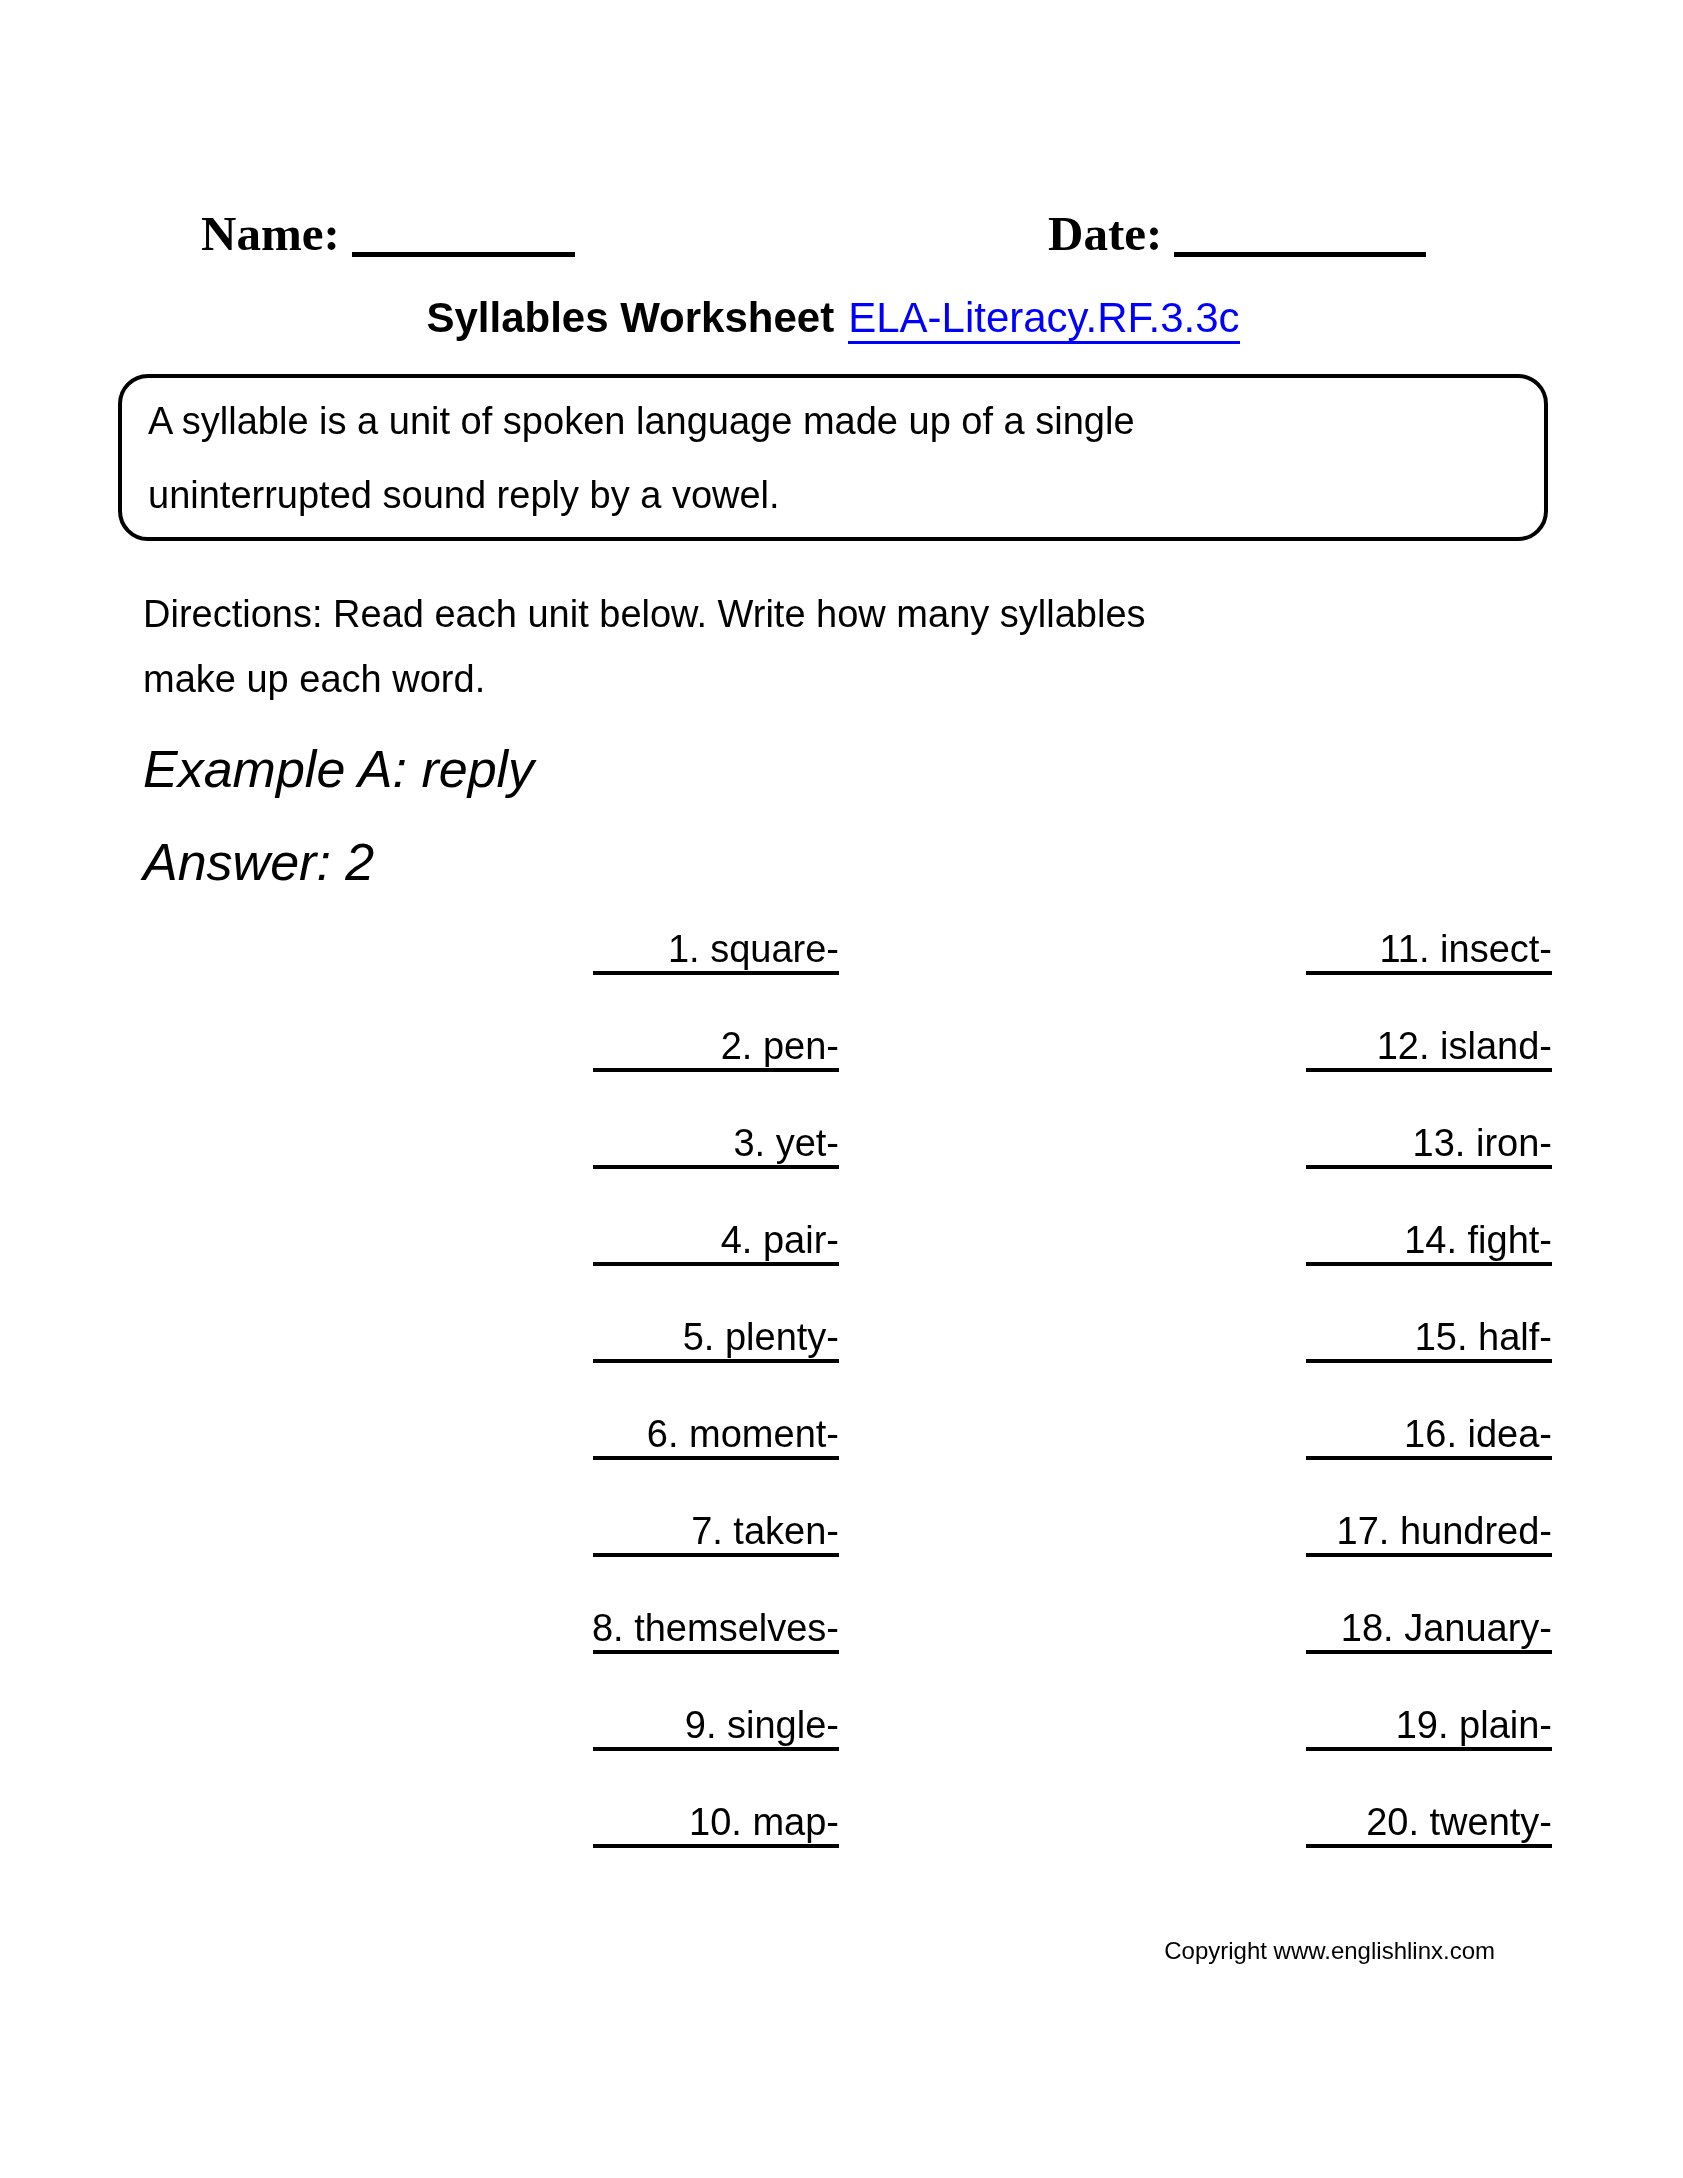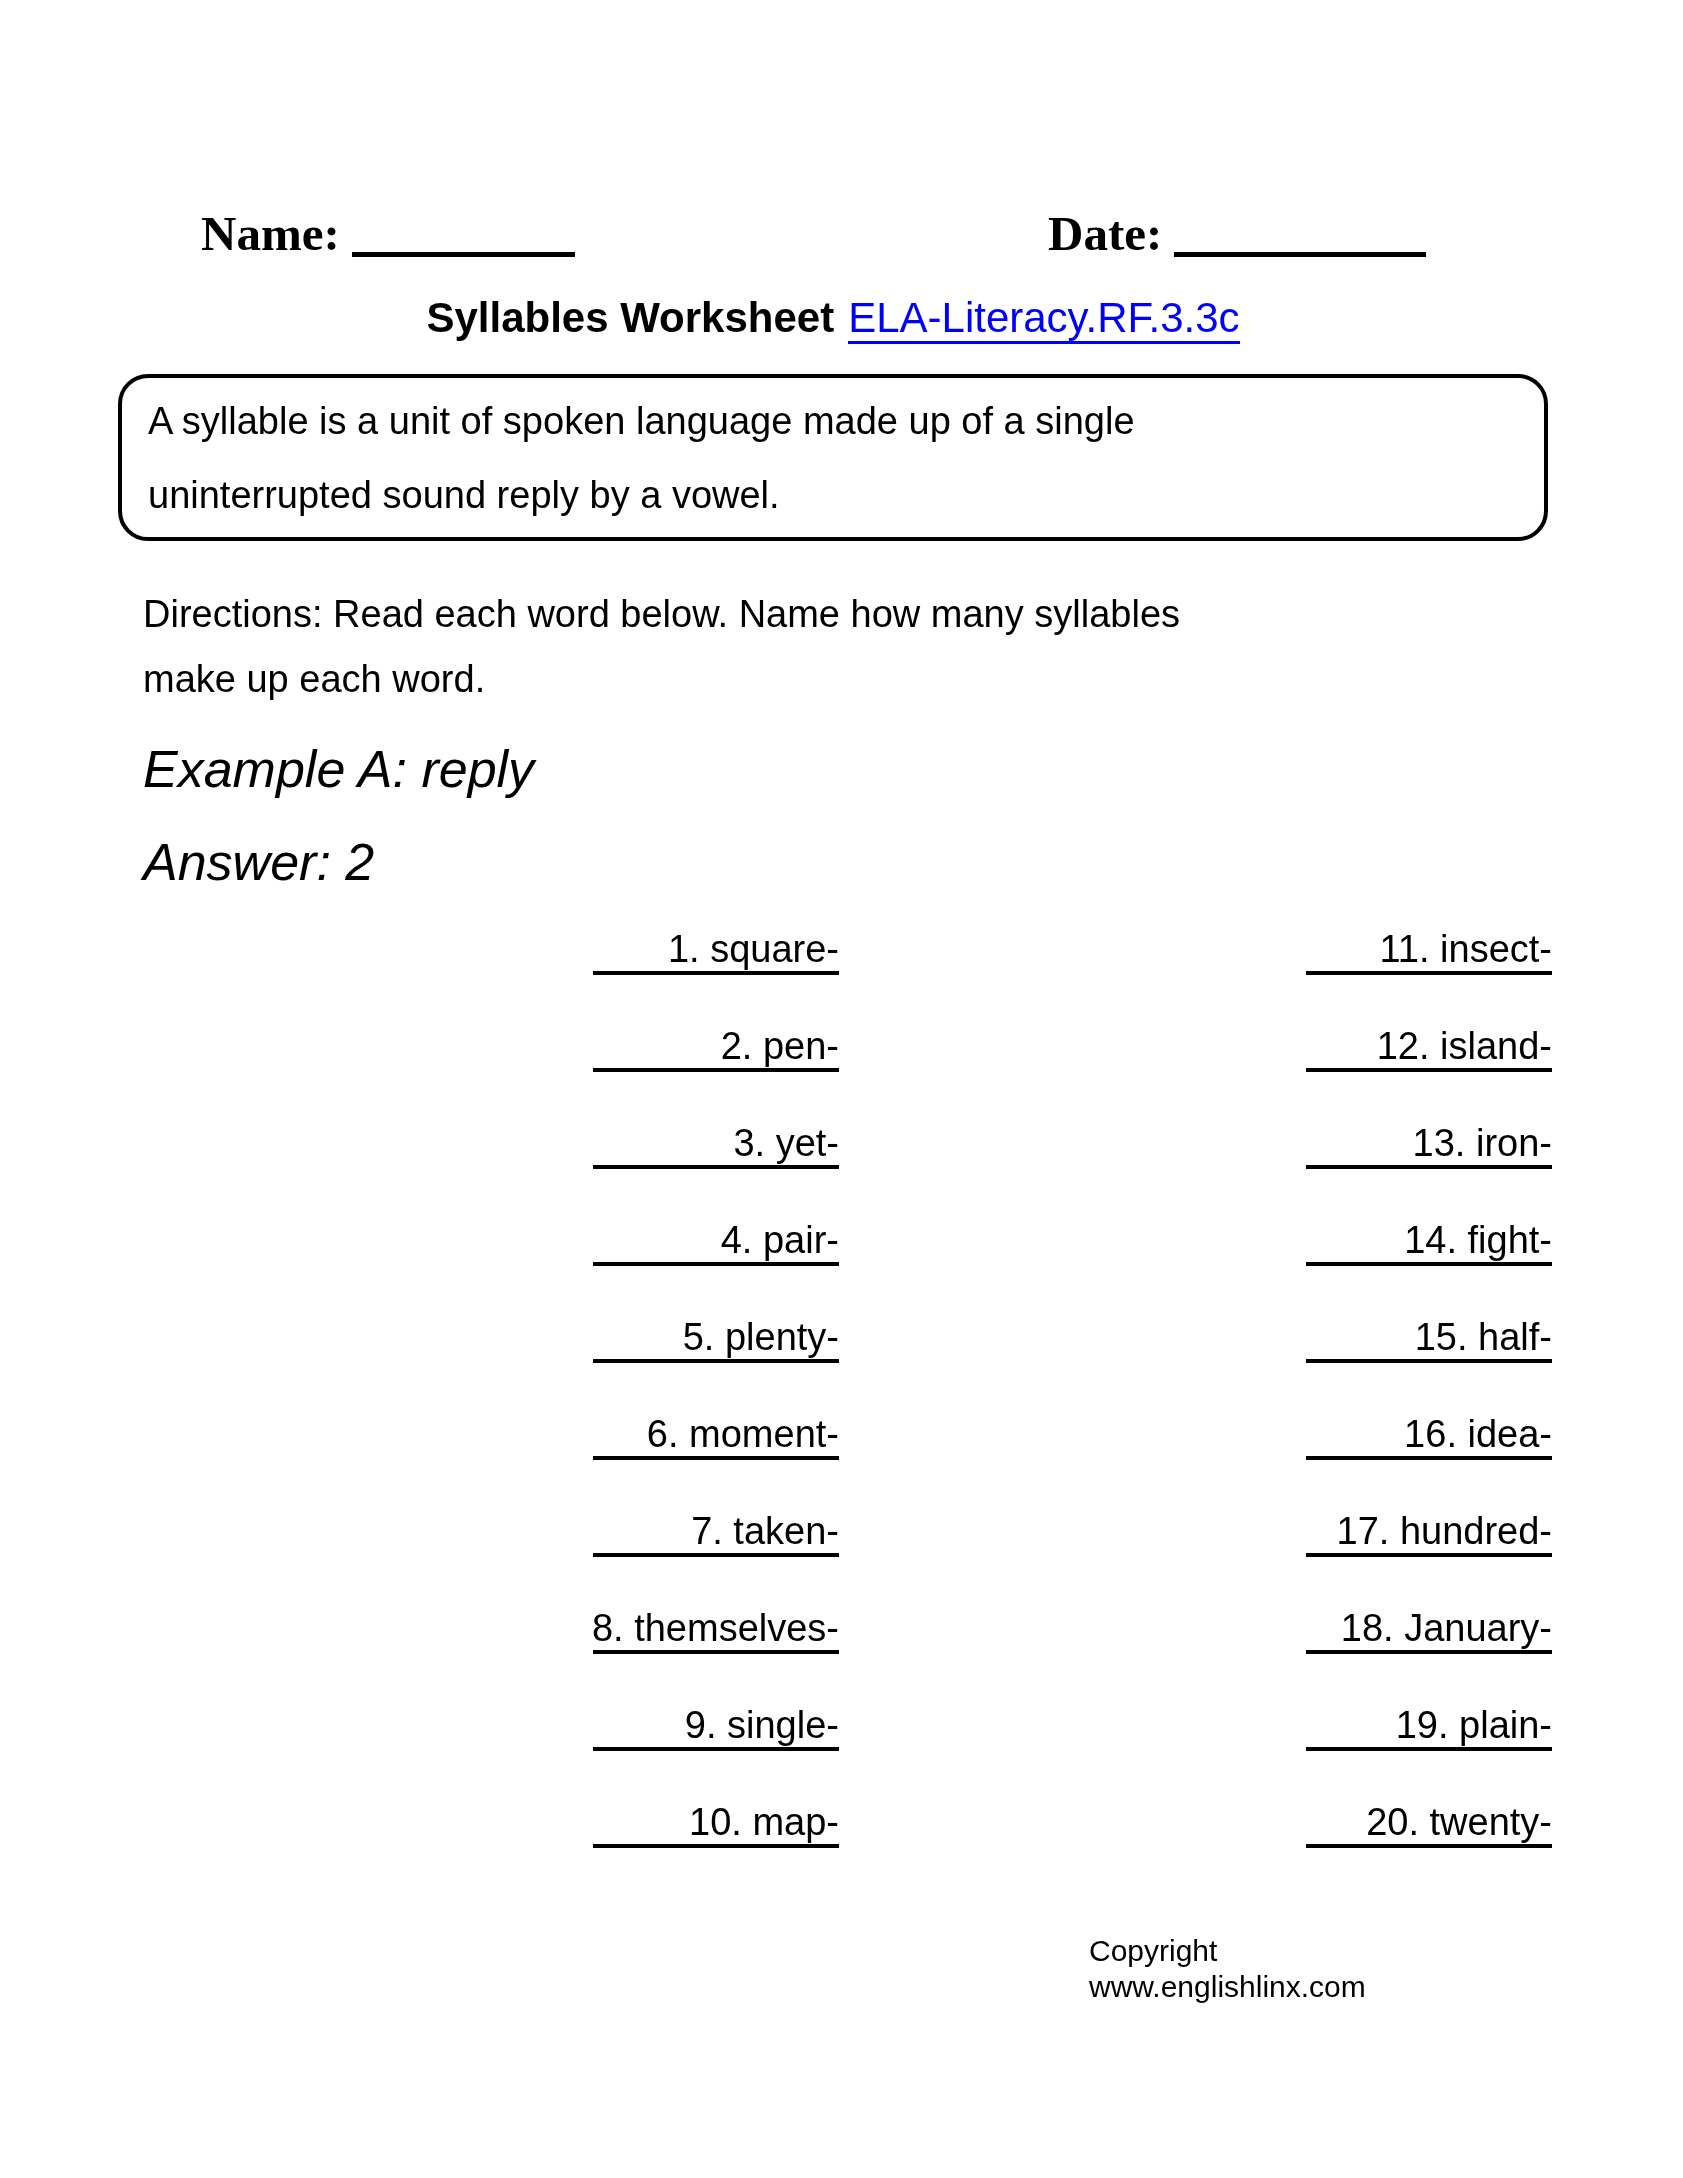--- a/index.html
+++ b/index.html
@@ -67,21 +67,21 @@
     grid-auto-flow: column;
     grid-template-rows: repeat(10, 97px);
     grid-template-columns: 693px auto;
   }
   .item { display: flex; align-items: flex-end; height: 48px; font-size: 38px; line-height: 44px; white-space: nowrap; flex-direction: column; }
   .item .blank { width: 246px; border-bottom: 4px solid #000; height: 10px; margin-left: 16px; margin-bottom: 2px; }
 
   
   .copyright {
     position: absolute; top: 1933px; left: 1089px; width: 406px;
-    font-size: 30px; line-height: 36px;
+    text-align: right; font-size: 24px; line-height: 36px;
   }
 </style>
 </head>
 <body>
 
 <div class="sheet">
 
   <div class="header-row">
     <div class="name-group">
       <span class="hdr-label">Name:</span>
@@ -96,21 +96,21 @@
   <div class="title-row">
     <span class="title-main">Syllables Worksheet</span><span class="title-link" style="color: rgb(0, 0, 255); border-bottom-color: rgb(0, 0, 255);">ELA-Literacy.RF.3.3c</span>
   </div>
 
   <div class="def-box">
     <p>A syllable is a unit of spoken language made up of a single</p>
     <p>uninterrupted sound reply by a vowel.</p>
   </div>
 
   <div class="directions">
-    <p>Directions: Read each word below. Name how many syllables</p>
+    <p>Directions: Read each unit below. Write how many syllables</p>
     <p>make up each word.</p>
   </div>
 
   <div class="example">
     <p>Example A: reply</p>
     <p>Answer: 2</p>
   </div>
 
   <div class="items-grid">
     <div class="item">

